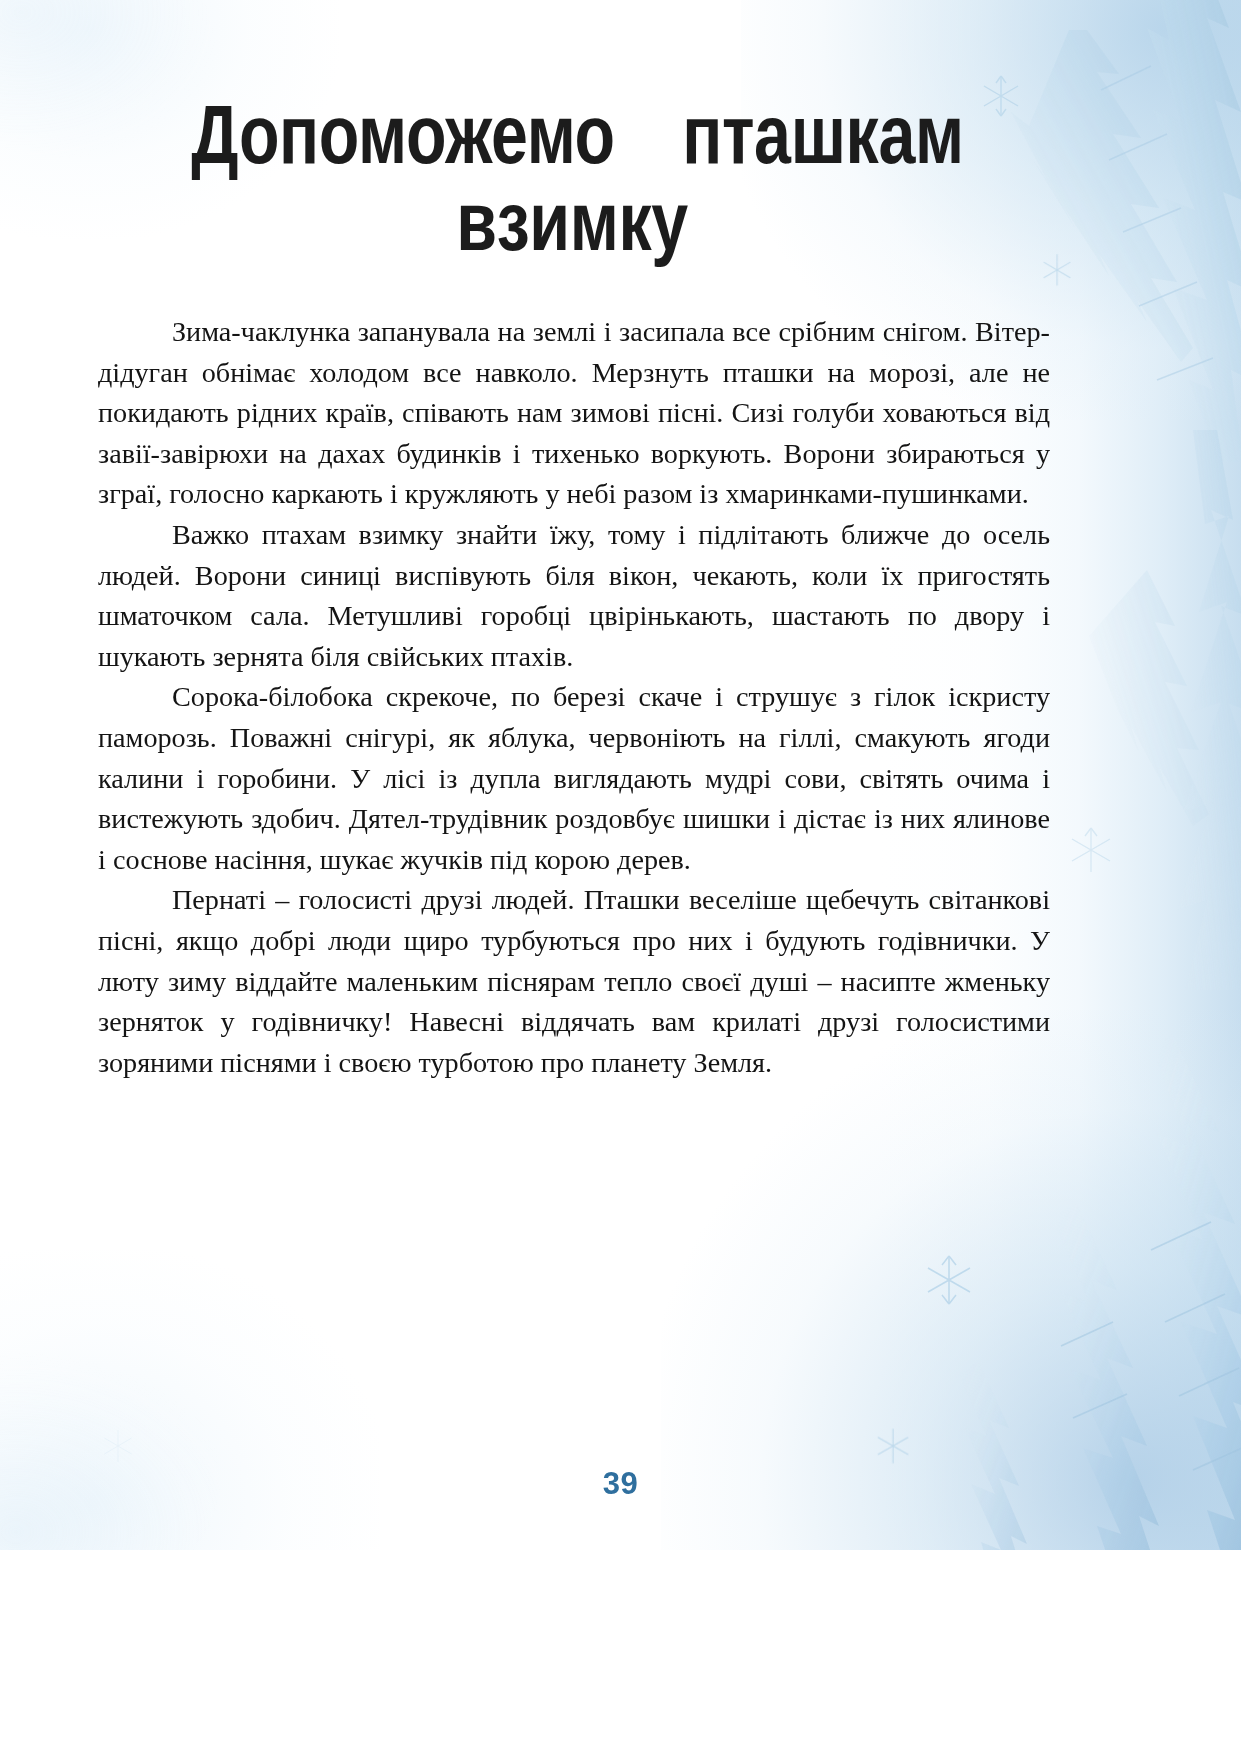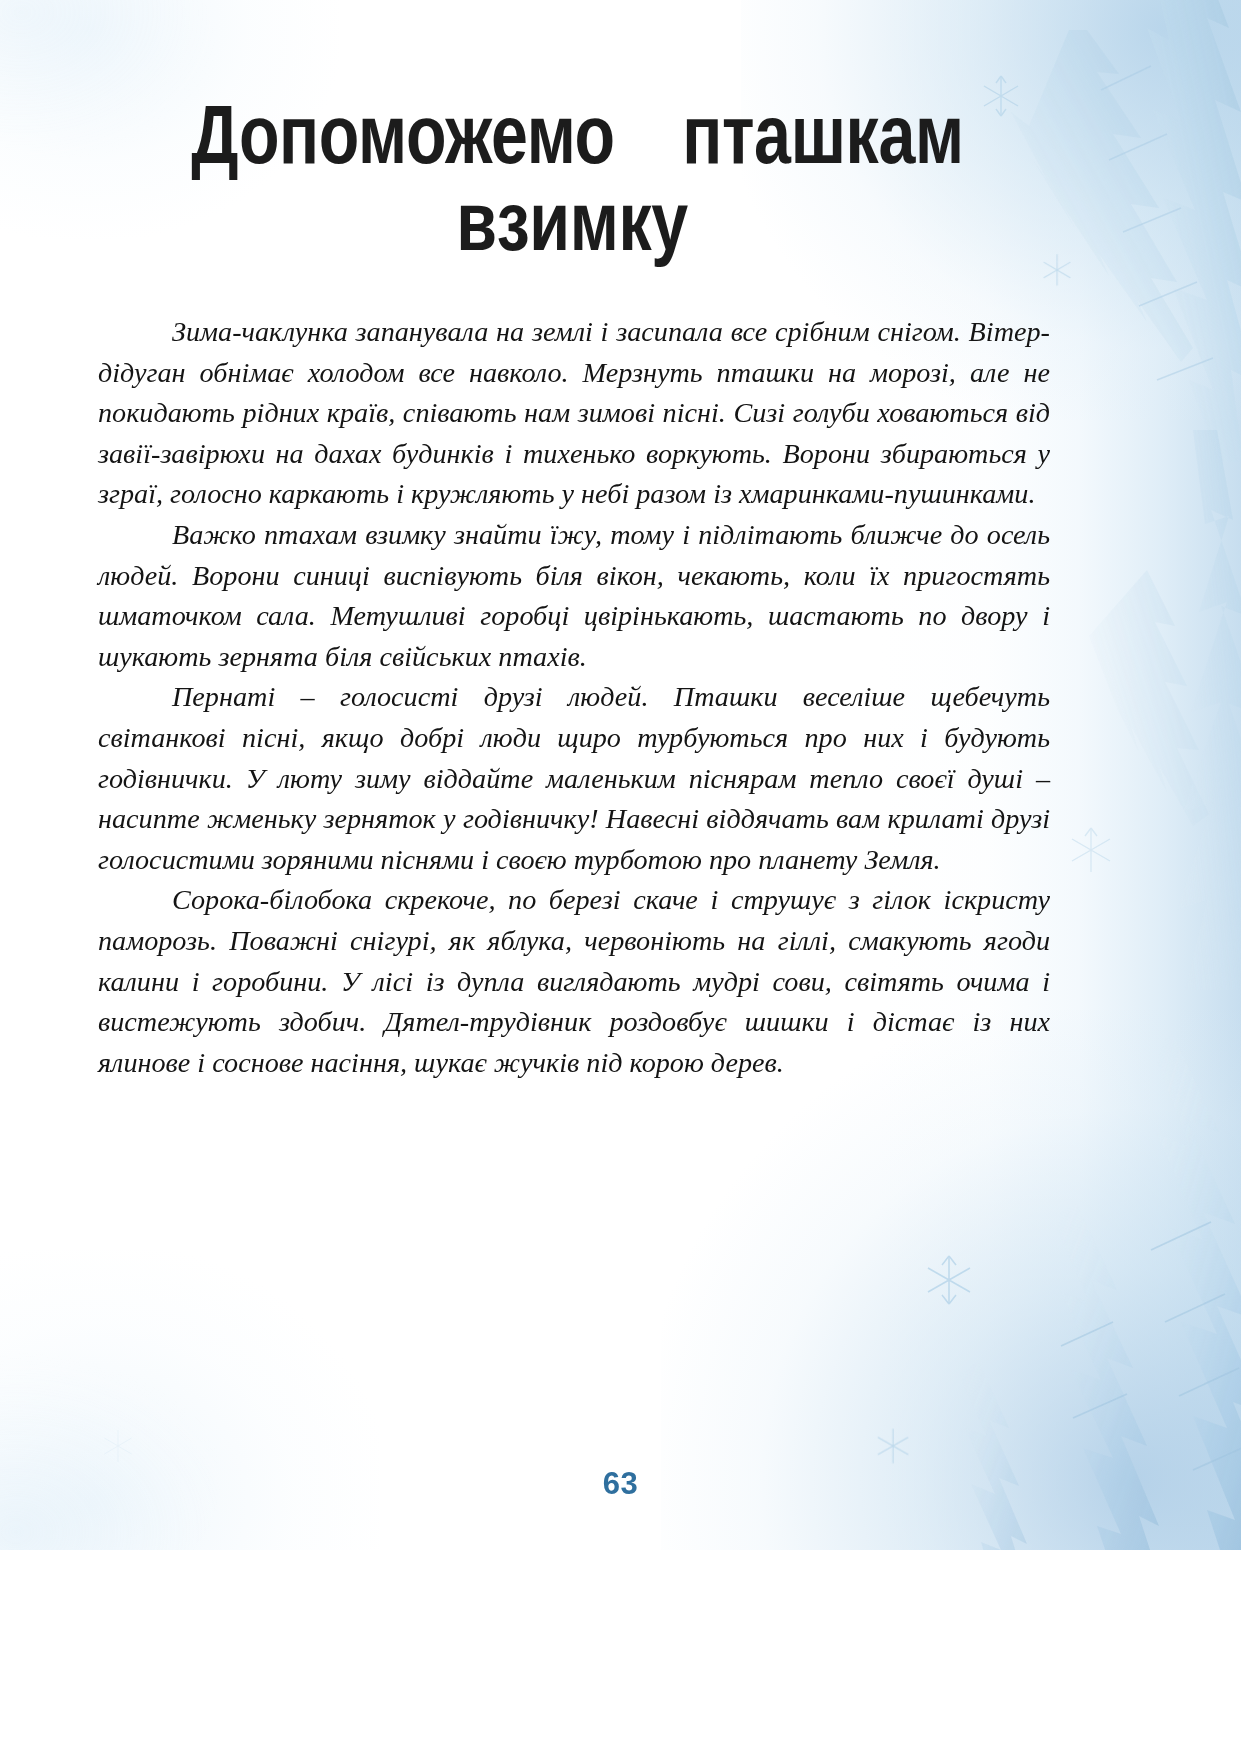--- a/index.html
+++ b/index.html
@@ -120,21 +120,20 @@
     width: 952px;
   }
   .para {
     margin: 0;
     text-indent: 74px;
     text-align: justify;
     font-size: 28.2px;
     line-height: 40.6px;
     color: #141414;
     hyphens: none;
-    font-style: italic;
   }
   .para + .para { margin-top: 0; }
 
   .page-number {
     position: absolute;
     top: 1466px;
     left: 0;
     width: 1241px;
     text-align: center;
     font-family: "Liberation Sans", "DejaVu Sans", sans-serif;
@@ -281,20 +280,20 @@
   <div class="content">
 
     <div class="title-block">
       <div class="title-line line1">Допоможемо пташкам</div>
       <div class="title-line line2">взимку</div>
     </div>
 
     <div class="article-body">
       <p class="para">Зима-чаклунка запанувала на землі і засипала все срібним снігом. Вітер-дідуган обнімає холодом все навколо. Мерзнуть пташки на морозі, але не покидають рідних країв, співають нам зимові пісні. Сизі голуби ховаються від завії-завірюхи на дахах будинків і тихенько воркують. Ворони збираються у зграї, голосно каркають і кружляють у небі разом із хмаринками-пушинками.</p>
       <p class="para">Важко птахам взимку знайти їжу, тому і підлітають ближче до осель людей. Ворони синиці виспівують біля вікон, чекають, коли їх пригостять шматочком сала. Метушливі горобці цвірінькають, шастають по двору і шукають зернята біля свійських птахів.</p>
+      <p class="para">Сорока-білобока скрекоче, по березі скаче і струшує з гілок іскристу паморозь. Поважні снігурі, як яблука, червоніють на гіллі, смакують ягоди калини і горобини. У лісі із дупла виглядають мудрі сови, світять очима і вистежують здобич. Дятел-трудівник роздовбує шишки і дістає із них ялинове і соснове насіння, шукає жучків під корою дерев.</p>
       <p class="para">Пернаті – голосисті друзі людей. Пташки веселіше щебечуть світанкові пісні, якщо добрі люди щиро турбуються про них і будують годівнички. У люту зиму віддайте маленьким піснярам тепло своєї душі – насипте жменьку зерняток у годівничку! Навесні віддячать вам крилаті друзі голосистими зоряними піснями і своєю турботою про планету Земля.</p>
-      <p class="para">Сорока-білобока скрекоче, по березі скаче і струшує з гілок іскристу паморозь. Поважні снігурі, як яблука, червоніють на гіллі, смакують ягоди калини і горобини. У лісі із дупла виглядають мудрі сови, світять очима і вистежують здобич. Дятел-трудівник роздовбує шишки і дістає із них ялинове і соснове насіння, шукає жучків під корою дерев.</p>
     </div>
 
-    <div class="page-number">63</div>
+    <div class="page-number">39</div>
 
   </div>
 </div>
 
 </body></html>

